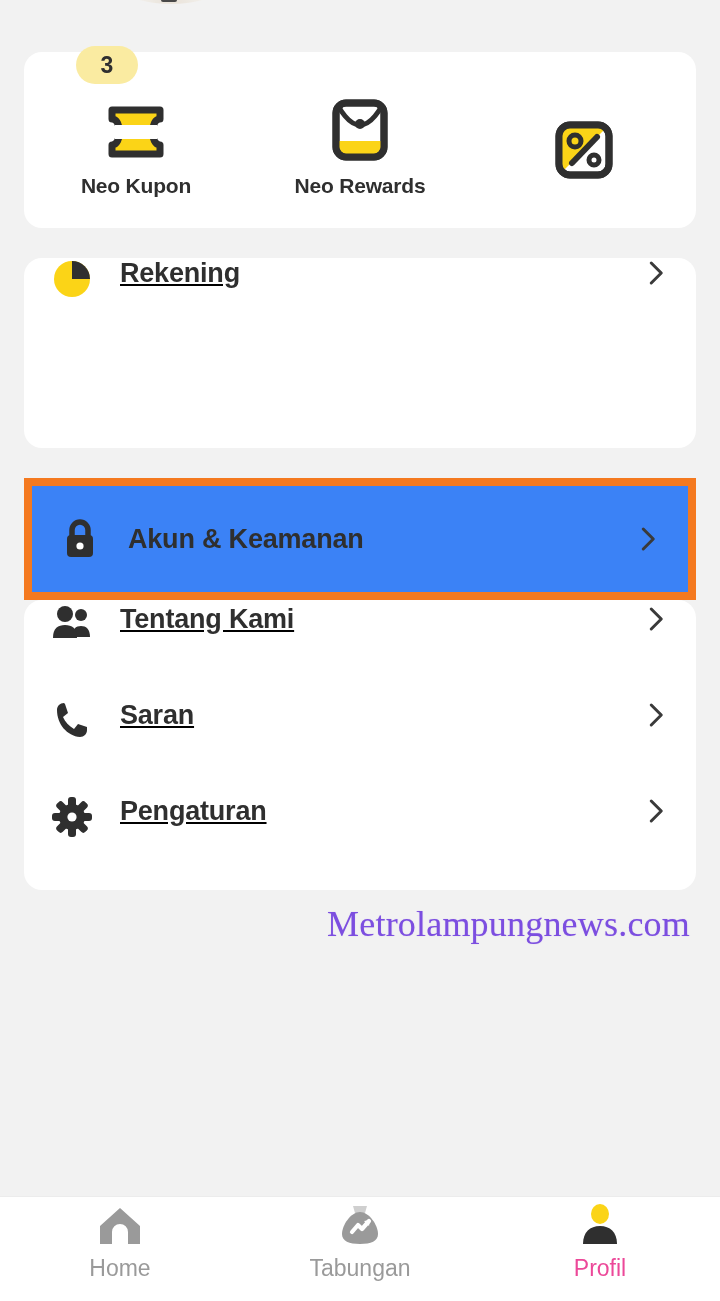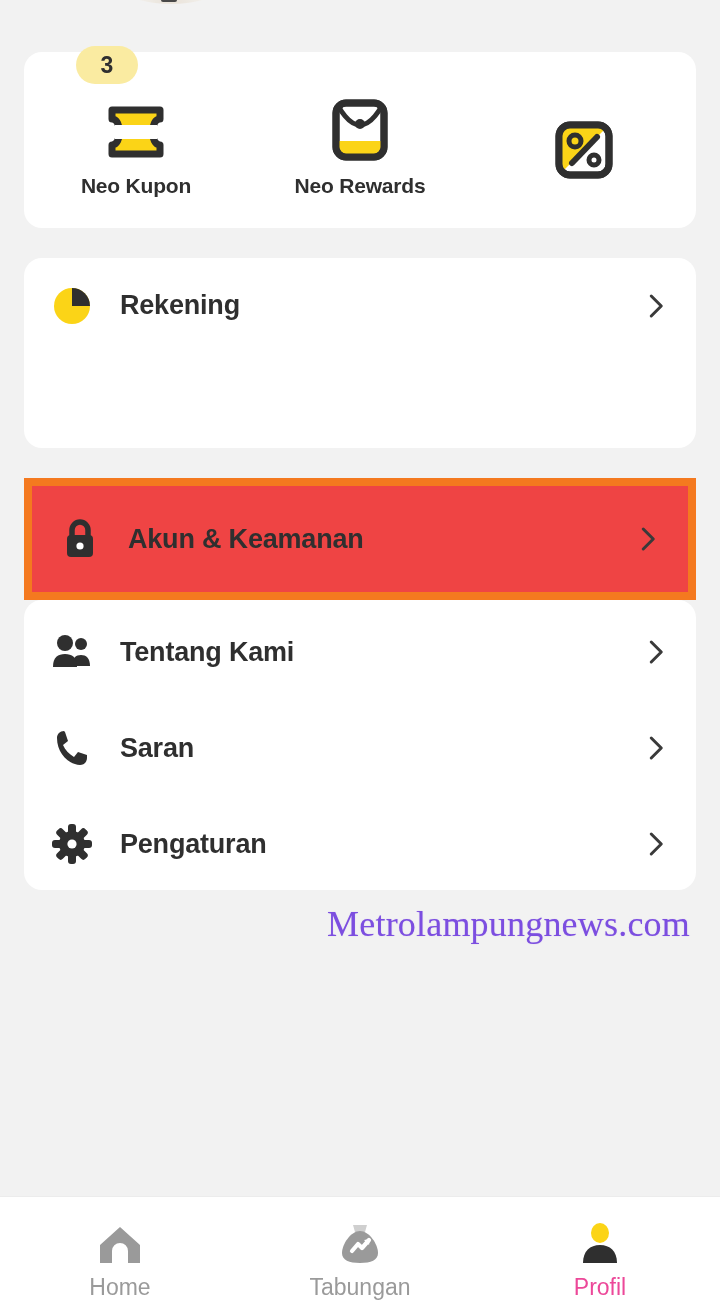--- a/index.html
+++ b/index.html
@@ -103,22 +103,23 @@
   }
 
   
   #menu-card-1 { top: 258px; height: 190px; }
   #menu-card-2 { top: 600px; height: 290px; }
 
   .menu-row {
     position: relative;
     height: 100px;
     display: flex;
-    align-items: center;
+    align-items: flex-start;
     padding: 0 26px 0 0;
+    text-decoration: underline;
   }
   #menu-card-1 .menu-row { height: 95px; }
   #menu-card-1 .menu-row:first-child { margin-top: 0px; }
   #menu-card-2 .menu-row { height: 96px; }
   #menu-card-2 { padding-top: 4px; }
 
   .menu-icon {
     width: 96px;
     display: flex;
     align-items: center;
@@ -145,21 +146,21 @@
     top: 478px;
     width: 672px;
     height: 122px;
     background: #f4791f;
     padding: 8px;
     z-index: 4;
   }
   #highlight-inner {
     width: 100%;
     height: 100%;
-    background: #ef4444;
+    background: #3b82f6;
     display: flex;
     align-items: center;
     padding: 0 26px 0 0;
   }
 
   
   #watermark {
     position: absolute;
     top: 903px;
     right: 30px;
@@ -181,21 +182,21 @@
     background: #ffffff;
     border-top: 1px solid #ececec;
     display: flex;
     align-items: center;
   }
   .nav-item {
     flex: 1;
     display: flex;
     flex-direction: column;
     align-items: center;
-    justify-content: flex-end;
+    justify-content: flex-start;
     gap: 6px;
     height: 100%;
     padding-top: 6px;
   }
   .nav-icon { height: 46px; display: flex; align-items: center; justify-content: center; }
   .nav-label { font-size: 23px; color: #9a9a9a; }
   .nav-item.active .nav-label { color: #ec4899; }
 </style>
 </head>
 <body>

